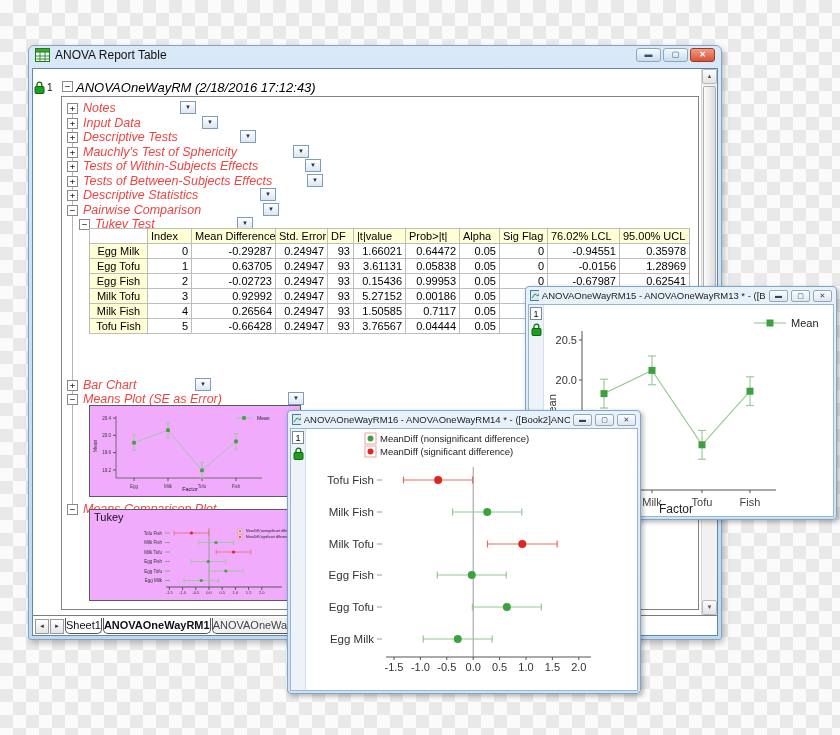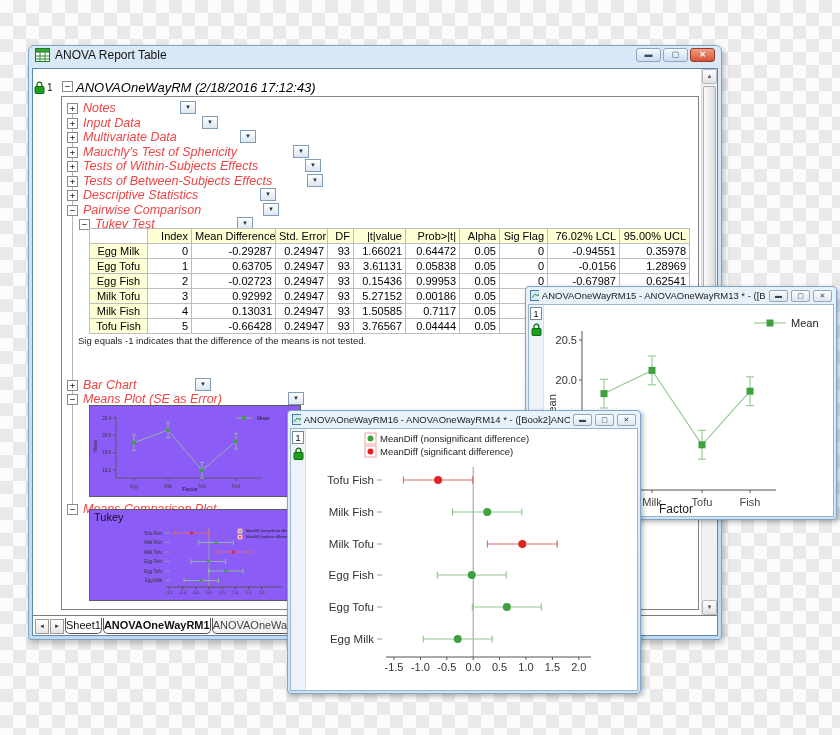--- a/index.html
+++ b/index.html
@@ -47,28 +47,28 @@
   .dd{position:absolute;top:-1px;width:16px;height:13px;border:1px solid #7f9db9;
     background:linear-gradient(#ffffff,#dce6f1);font-size:6px;line-height:11px;text-align:center;color:#234;padding:0}
   .repbox{position:absolute;left:28px;top:27px;width:638px;height:514px;border:1px solid #828282}
   .tguide{position:absolute;left:39px;top:39px;width:1px;height:401px;background:#b5b5b5}
   .lockwrap{position:absolute;left:1px;top:12px;display:flex;align-items:center;gap:2px}
   .lockno{font-size:10px;color:#111}
   
   .tukeywrap{position:absolute;left:56px;top:159px}
   table.rep{border-collapse:collapse;table-layout:fixed;font-size:11px;color:#000;background:#fff;border:1px solid #4a4a4a}
   table.rep td,table.rep th{border:1px solid #bdbdbd;height:15px;padding:0 3px;overflow:hidden;white-space:nowrap;font-weight:normal}
-  table.rep th{background:#ffffd6;text-align:right}
+  table.rep th{background:#ffffd6;text-align:left}
   table.rep th.corner{background:#ffffff}
   table.rep td.rowlabel{background:#ffffd6;text-align:center}
   table.rep td.num{text-align:right}
   
   .signotes{position:absolute;left:45px;top:266px;font-size:9.5px;color:#222;line-height:12px}
   
-  .minibox{position:absolute;left:56px;border:1px solid #5a5a5a;background:#8b5cf6}
+  .minibox{position:absolute;left:56px;border:1px solid #5a5a5a;background:#f0abfc}
   .minihdr{font-size:11px;color:#111;padding:1px 4px}
   
   .childwin{position:absolute;background:linear-gradient(#e8f2fb,#cfe2f2);border:1px solid #7fa6ca;border-radius:4px;
     box-shadow:2px 2px 5px rgba(0,0,0,.3)}
   .ctitle{height:17px;display:flex;align-items:center;gap:3px;padding:0 4px;font-size:9.5px;color:#222;white-space:nowrap;overflow:hidden}
   .ctitle .ctext{flex:1 1 auto;overflow:hidden;white-space:nowrap}
   .cbtn{width:19px;height:12px;border:1px solid #93a7bb;border-radius:2px;flex-shrink:0;
     background:linear-gradient(#fbfdfe,#dde6ef);font-size:7px;line-height:10px;text-align:center;color:#345;padding:0}
   .ccontent{position:absolute;left:2px;right:2px;top:17px;bottom:2px;background:#fff;border:1px solid #9ab6cf;overflow:hidden}
   .cstrip{position:absolute;left:0;top:0;bottom:0;width:15px;background:#edf3f9;border-right:1px solid #d4e1ed}
@@ -115,21 +115,21 @@
             <span class="tlabel">Notes</span>
             <button class="dd" style="left:113px">▼</button>
           </div>
           <div class="trow" style="top: 48px; left: 34px;">
             <span class="xbox">+</span>
             <span class="tlabel">Input Data</span>
             <button class="dd" style="left:135px">▼</button>
           </div>
           <div class="trow" style="top: 62px; left: 34px;">
             <span class="xbox">+</span>
-            <span class="tlabel">Multivariate Data</span>
+            <span class="tlabel">Descriptive Tests</span>
             <button class="dd" style="left:173px">▼</button>
           </div>
           <div class="trow" style="top: 77px; left: 34px;">
             <span class="xbox">+</span>
             <span class="tlabel">Mauchly's Test of Sphericity</span>
             <button class="dd" style="left:226px">▼</button>
           </div>
           <div class="trow" style="top: 91px; left: 34px;">
             <span class="xbox">+</span>
             <span class="tlabel">Tests of Within-Subjects Effects</span>
@@ -249,21 +249,21 @@
                 <td class="num">5.27152</td>
                 <td class="num">0.00186</td>
                 <td class="num">0.05</td>
                 <td class="num"></td>
                 <td class="num"></td>
                 <td class="num"></td>
               </tr>
               <tr>
                 <td class="rowlabel">Milk Fish</td>
                 <td class="num">4</td>
-                <td class="num">0.13031</td>
+                <td class="num">0.26564</td>
                 <td class="num">0.24947</td>
                 <td class="num">93</td>
                 <td class="num">1.50585</td>
                 <td class="num">0.7117</td>
                 <td class="num">0.05</td>
                 <td class="num"></td>
                 <td class="num"></td>
                 <td class="num"></td>
               </tr>
               <tr>
@@ -277,21 +277,20 @@
                 <td class="num">0.05</td>
                 <td class="num"></td>
                 <td class="num"></td>
                 <td class="num"></td>
               </tr>
             </tbody>
           </table>
       </div>
 
       <div class="signotes" id="sig-notes">
-          <div>Sig equals -1 indicates that the difference of the means is not tested.</div>
         </div>
 
       <div class="minibox" id="mini-means-box" style="top:336px;width:212px;height:92px">
         <svg id="mini-means-svg" width="210" height="90">
             <line x1="26" y1="10" x2="26" y2="72" stroke="#555" stroke-width="0.8"></line>
             <line x1="23" x2="26" y1="12" y2="12" stroke="#555"></line>
             <text x="21" y="13.575" font-size="4.5" text-anchor="end" fill="#333">20.4</text>
             <line x1="23" x2="26" y1="29.319999999999936" y2="29.319999999999936" stroke="#555"></line>
             <text x="21" y="30.894999999999936" font-size="4.5" text-anchor="end" fill="#333">20.0</text>
             <line x1="23" x2="26" y1="46.63999999999987" y2="46.63999999999987" stroke="#555"></line>

